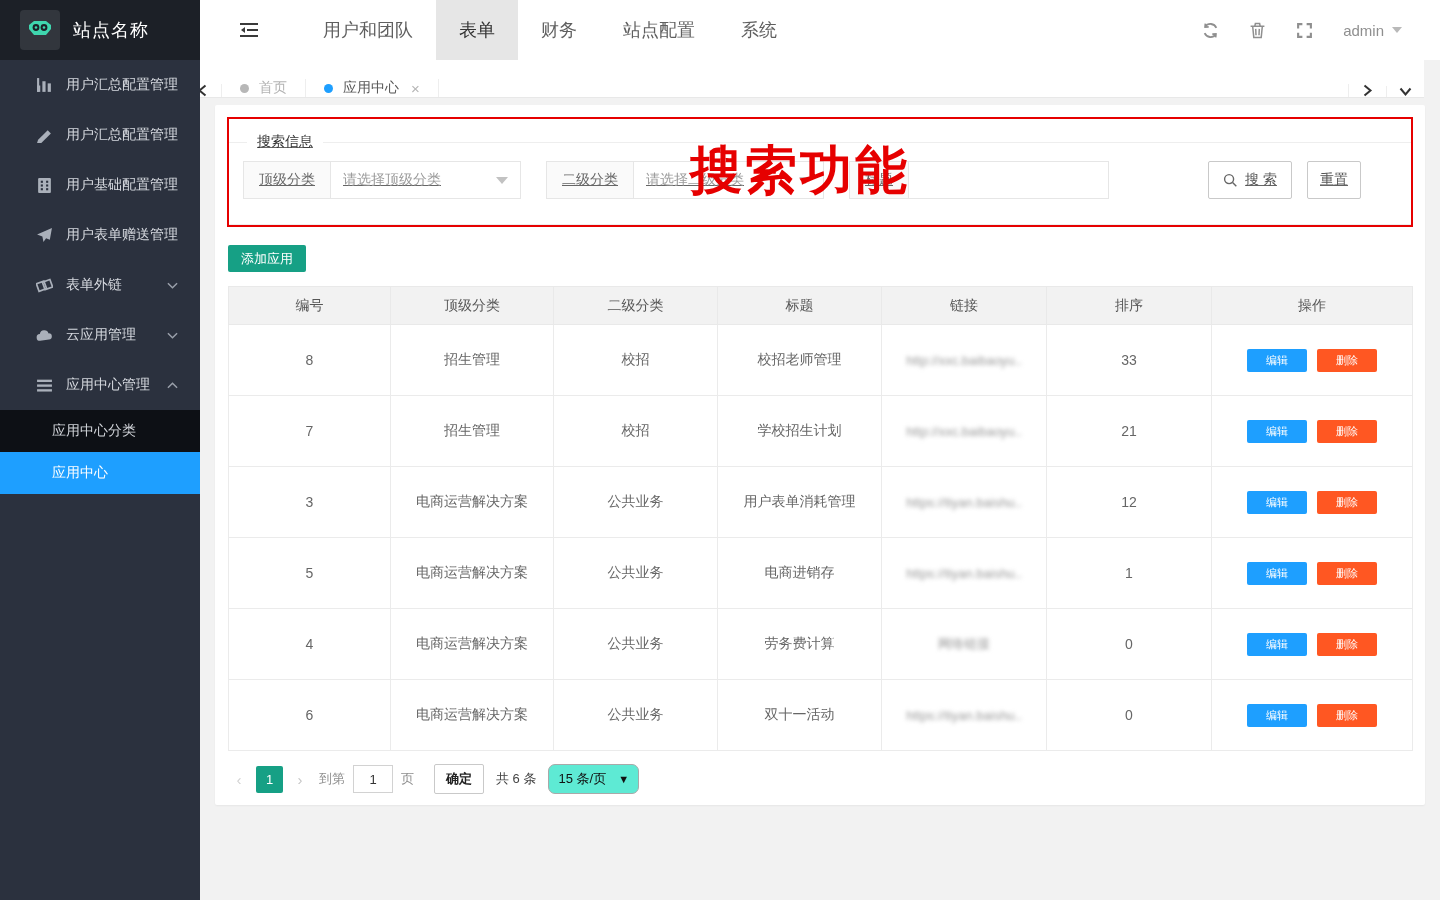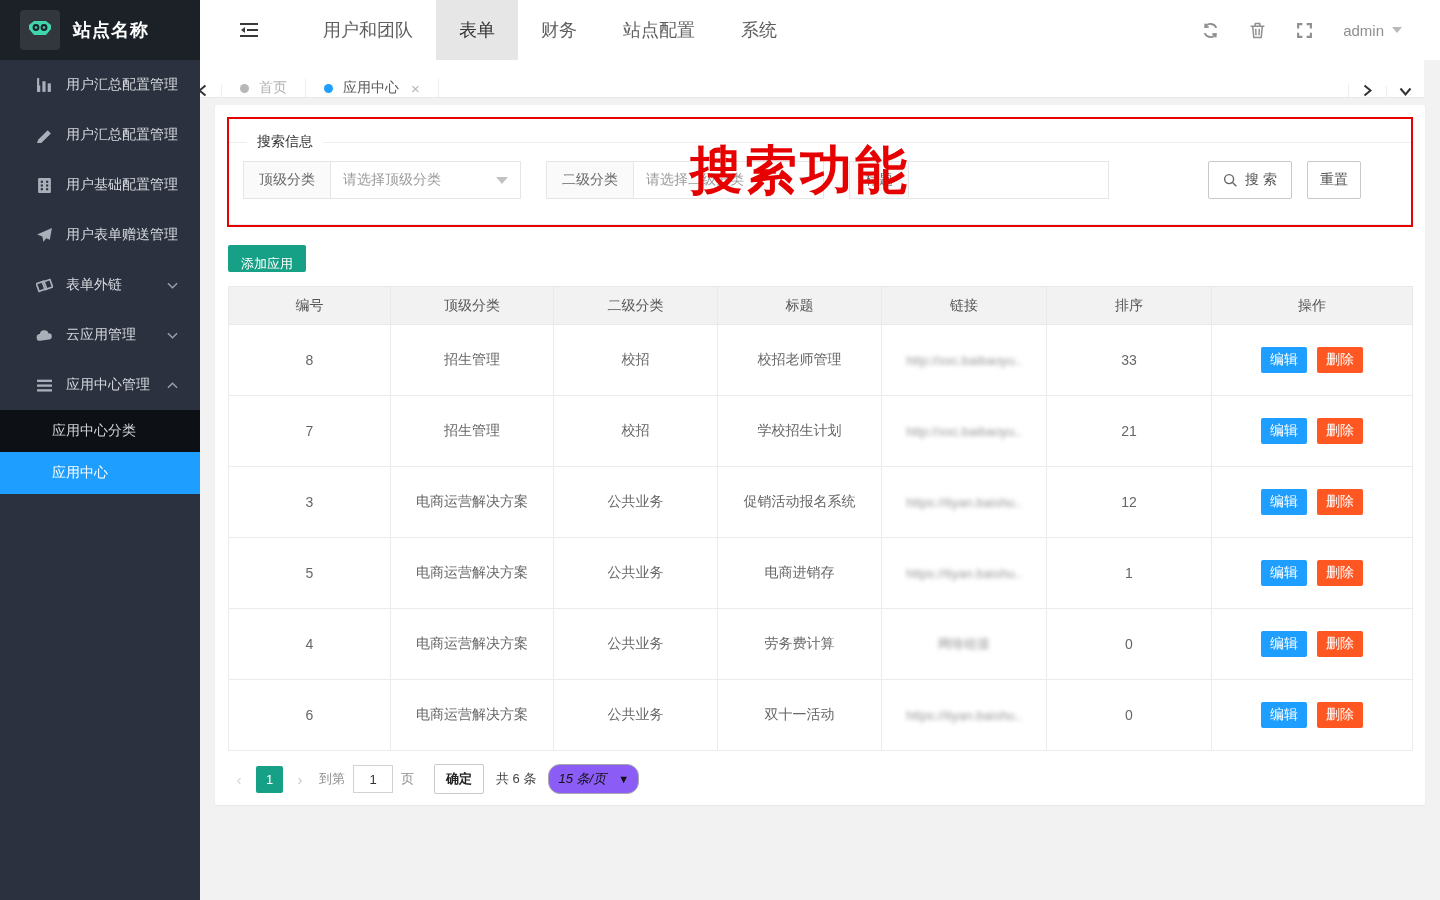--- a/index.html
+++ b/index.html
@@ -3,21 +3,21 @@
 <meta charset="utf-8">
 <style>
   * { box-sizing: border-box; margin: 0; padding: 0; }
   html,body { width:1440px; height:900px; overflow:hidden; }
   body { font-family:"Liberation Sans","DejaVu Sans",sans-serif; background:#f2f2f2; position:relative; font-size:14px; color:#666; }
 
   
   .sidebar { position:absolute; left:0; top:0; width:200px; height:900px; background:#2b313e; z-index:5; }
   .logo-bar { height:60px; background:#1c2027; display:flex; align-items:center; padding-left:20px; }
   .logo-box { width:40px; height:40px; background:#32363d; border-radius:4px; display:flex; align-items:center; justify-content:center; }
-  .logo-title { color:#ffffff; font-size:18px; font-weight:bold; margin-left:13px; letter-spacing:1px; }
+  .logo-title { color:#ffffff; font-size:18px; font-weight:normal; margin-left:13px; letter-spacing:1px; }
   .menu-item { height:50px; display:flex; align-items:center; padding-left:36px; cursor:pointer; color:#d7dae0; }
   .mi-icon { width:17px; height:17px; margin-right:13px; color:#aab0ba; flex:none; display:flex; align-items:center; }
   .mi-icon svg { width:17px; height:17px; }
   .mi-label { font-size:14px; }
   .mi-caret { margin-left:auto; margin-right:22px; color:#9aa0aa; display:flex; }
   .mi-caret svg { width:11px; height:11px; }
   .submenu { background:#0d1015; }
   .submenu-item { height:42px; display:flex; align-items:center; padding-left:52px; color:#d3d6db; cursor:pointer; font-size:14px; }
   .submenu-item.selected { background:#1E9FFF; color:#fff; }
 
@@ -44,55 +44,55 @@
   .tab.current { color:#555; }
   .tab.current .dot { background:#1E9FFF; }
   .tab-close { margin-left:12px; color:#b5b5b5; font-size:15px; cursor:pointer; }
   .tab-spacer { flex:1; }
 
   
   .content { position:absolute; left:200px; top:98px; width:1240px; height:802px; background:#f2f2f2; }
   .card { position:absolute; left:15px; top:7px; width:1210px; height:700px; background:#fff; border-radius:2px; box-shadow:0 1px 2px rgba(0,0,0,.05); }
 
   
-  .search-field { border:1px solid #eee; margin:28px 13px 0 13px; height:92px; position:relative; }
+  .search-field { border:1px solid #eee; margin:28px 13px 0 13px; height:92px; position:relative;text-decoration:underline; }
   .search-field legend { margin-left:18px; padding:0 10px; font-size:14px; color:#333; }
   .search-row { display:flex; align-items:center; padding:10px 50px 0 14px; }
   .fgroup { display:flex; align-items:stretch; height:38px; margin-right:25px; }
   .flabel { background:#fafafa; border:1px solid #e6e6e6; display:flex; align-items:center; justify-content:center; padding:0 15px; color:#666; white-space:nowrap; }
   .fselect { position:relative; width:190px; border:1px solid #e6e6e6; border-left:none; background:#fff; display:flex; align-items:center; padding:0 12px; color:#9b9b9b; cursor:pointer; }
   .fselect .sel-caret { position:absolute; right:12px; width:0; height:0; border-left:6px solid transparent; border-right:6px solid transparent; border-top:7px solid #c2c2c2; }
   .finput { width:200px; border:1px solid #e6e6e6; border-left:none; padding:0 10px; font-size:14px; color:#333; outline:none; }
   .search-btns { margin-left:auto; display:flex; }
   .btn-plain { height:38px; background:#fff; border:1px solid #c9c9c9; border-radius:2px; color:#555; font-size:14px; display:flex; align-items:center; padding:0 14px; cursor:pointer; }
   .btn-plain svg { width:15px; height:15px; margin-right:7px; color:#666; }
   .btn-reset { margin-left:15px; padding:0 12px; }
 
   
-  .add-btn { margin:20px 0 0 13px; height:27px; padding:10px 13px; background:#16a085; color:#fff; border:none; border-radius:2px; font-size:13px; cursor:pointer; }
+  .add-btn { margin:20px 0 0 13px; height:27px; padding:4px 13px; background:#16a085; color:#fff; border:none; border-radius:2px; font-size:13px; cursor:pointer; }
 
   
   .app-table { width:1184px; margin:14px 13px 0 13px; border-collapse:collapse; table-layout:fixed; }
   .app-table th { background:#f2f2f2; border:1px solid #e9e9e9; height:38px; font-weight:normal; color:#555; font-size:14px; }
   .app-table td { border:1px solid #ebebeb; height:71px; text-align:center; color:#666; font-size:14px; }
   .blur-link { color:#9a9a9a; filter:blur(2px); font-size:13px; }
-  .op-btn { display:inline-block; border:none; border-radius:2px; color:#fff; font-size:14px; padding:4px 9px; cursor:pointer; }
+  .op-btn { display:inline-block; border:none; border-radius:2px; color:#fff; font-size:11px; padding:4px 19px; cursor:pointer; }
   .op-edit { background:#1E9FFF; margin-right:10px; }
   .op-del { background:#FF5722; }
 
   
   .pagination { display:flex; align-items:center; margin:13px 0 0 13px; font-size:13px; color:#666; }
   .pg-arrow { width:22px; text-align:center; font-size:15px; color:#d2d2d2; cursor:pointer; }
   .pg-arrow.next { color:#c6c6c6; }
   .pg-cur { width:27px; height:27px; background:#16a085; color:#fff; display:flex; align-items:center; justify-content:center; border-radius:2px; margin:0 6px; cursor:default; }
   .pg-text { margin:0 8px; color:#8f8f8f; }
   .pg-input { width:40px; height:28px; border:1px solid #d2d2d2; text-align:center; font-size:13px; color:#333; outline:none; }
   .pg-confirm { height:30px; margin-left:12px; padding:0 11px; background:#fff; border:1px solid #c9c9c9; border-radius:2px; font-weight:bold; color:#222; font-size:13px; cursor:pointer; }
   .pg-total { margin:0 12px; color:#444; }
-  .pg-select { height:30px; border:1px solid #a9a9a9; border-radius:12px; display:flex; align-items:center; padding:0 9px; color:#111; cursor:pointer; background:#8b5cf6;font-style:italic; }
+  .pg-select { height:30px; border:1px solid #a9a9a9; border-radius:7px; display:flex; align-items:center; padding:0 9px; color:#111; cursor:pointer; background:#5eead4; }
   .pg-select .v-caret { margin-left:12px; font-size:11px; color:#111; }
 
   
   .anno-rect { position:absolute; left:227px; top:117px; width:1186px; height:110px; border:2px solid #e60000; z-index:9; pointer-events:none; }
   .anno-text { position:absolute; left:690px; top:136px; font-size:52px; font-weight:900; color:#e60000; font-family:"Liberation Serif","DejaVu Serif",serif; letter-spacing:3px; z-index:10; pointer-events:none; }
 </style>
 </head>
 <body>
 
 <aside class="sidebar">
@@ -355,21 +355,21 @@
           <td>校招</td>
           <td>学校招生计划</td>
           <td><span class="blur-link">http://xxc.baibaoyu..</span></td>
           <td>21</td>
           <td><button class="op-btn op-edit">编辑</button><button class="op-btn op-del">删除</button></td>
         </tr>
         <tr>
           <td>3</td>
           <td>电商运营解决方案</td>
           <td>公共业务</td>
-          <td>促销活动报名系统</td>
+          <td>用户表单消耗管理</td>
           <td><span class="blur-link">https://tiyan.baishu..</span></td>
           <td>12</td>
           <td><button class="op-btn op-edit">编辑</button><button class="op-btn op-del">删除</button></td>
         </tr>
         <tr>
           <td>5</td>
           <td>电商运营解决方案</td>
           <td>公共业务</td>
           <td>电商进销存</td>
           <td><span class="blur-link">https://tiyan.baishu..</span></td>

